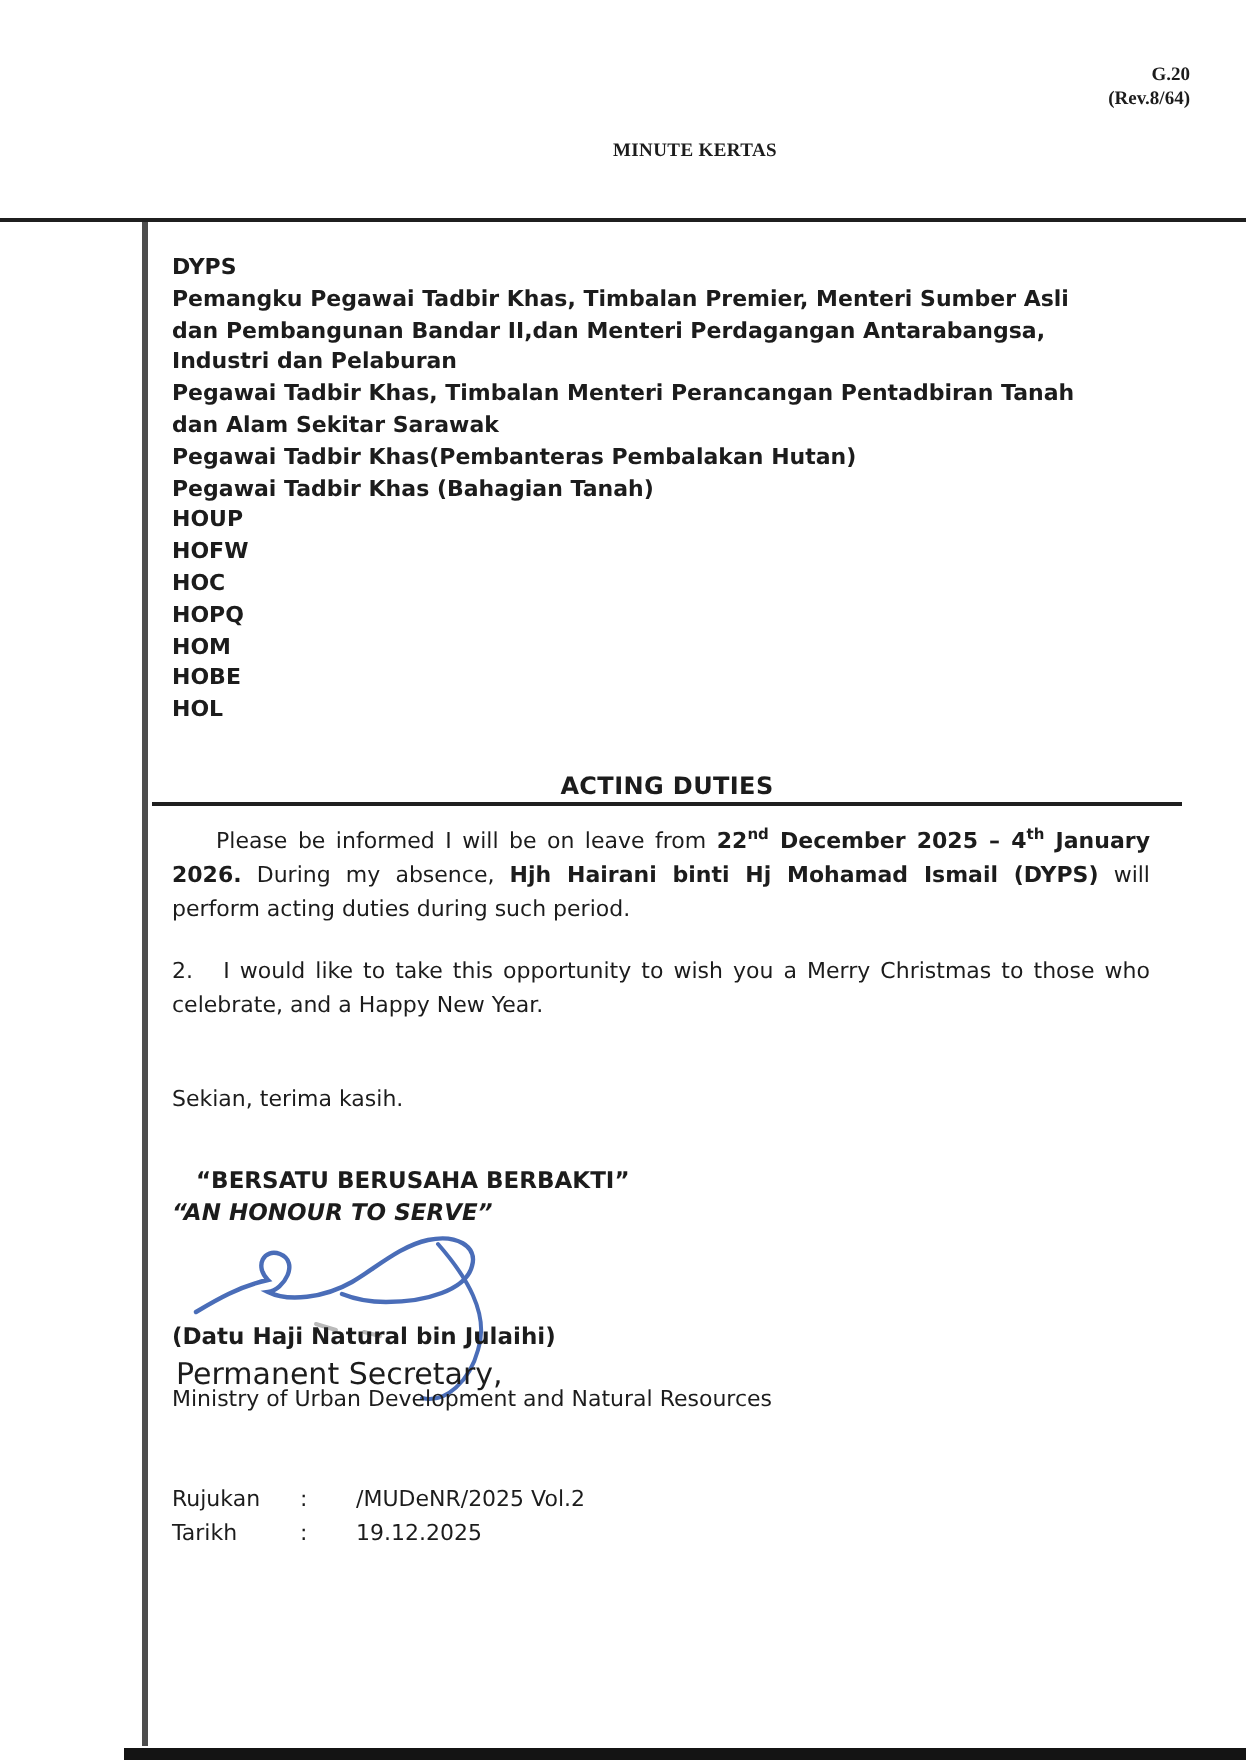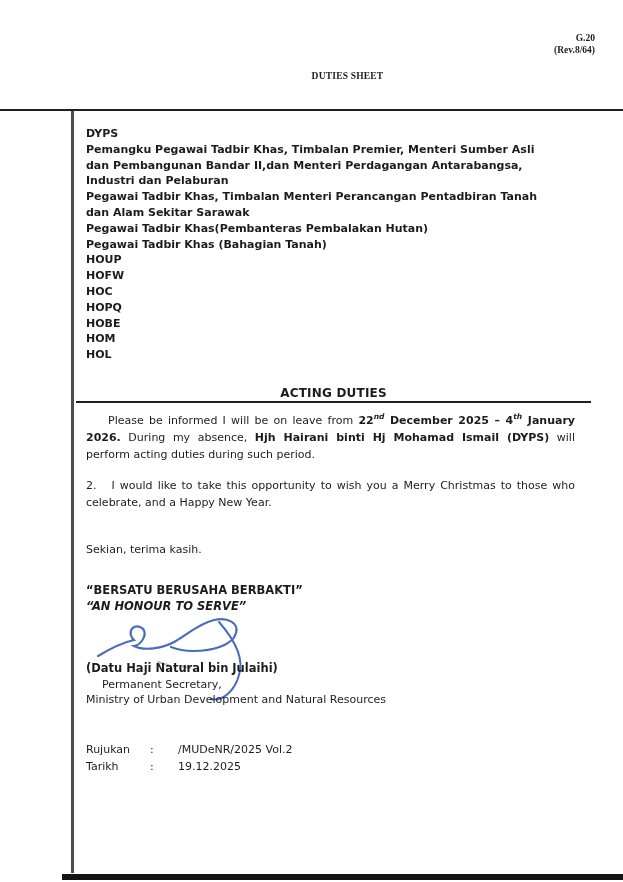--- a/index.html
+++ b/index.html
@@ -34,33 +34,33 @@
   .r-line { white-space:nowrap; }
   
   .acting-heading {
     position:absolute; top:386px; left:76px; width:515px; text-align:center;
     font-weight:bold; font-size:12px; letter-spacing:0.2px;
   }
   .heading-rule { position:absolute; top:401px; left:76px; width:515px; height:2px; background:#1f1f1f; }
   .para { margin:0; font-size:11px; line-height:17px; text-align:justify; }
   .p1 { position:absolute; top:412px; left:86px; width:489px; text-indent:22px; }
   .p1 b { font-weight:bold; }
-  .p1 sup { font-size:7.5px; vertical-align:super; line-height:0;font-style:italic; }
+  .p1 sup { font-size:7.5px; vertical-align:super; line-height:0; }
   .p2 { position:absolute; top:477px; left:86px; width:489px; white-space:pre-wrap; }
   .closing { position:absolute; top:543px; left:86px; font-size:11px; }
   
-  .motto-my { position:absolute; top:583px; left:86px; font-weight:bold; font-size:11.5px; }
+  .motto-my { position:absolute; top:583px; left:98px; font-weight:bold; font-size:11.5px; }
   .motto-en { position:absolute; top:599px; left:86px; font-weight:bold; font-style:italic; font-size:11.5px; }
   
   .signature-svg {
     position:absolute; top:612px; left:92px; width:180px; height:100px;
     color: var(--signature-blue, #4a6db8); pointer-events:none;
   }
   .name     { position:absolute; top:661px; left:86px; font-weight:bold; font-size:11.5px; }
-  .position { position:absolute; top:678px; left:102px; font-size:11px; }
+  .position { position:absolute; top:678px; left:88px; font-size:15px; }
   .org      { position:absolute; top:693px; left:86px; font-size:11px; }
   
   .refs { position:absolute; top:741px; left:86px; font-size:11px; line-height:17px; }
   .ref-row { display:flex; }
   .ref-label { width:64px; }
   .ref-colon { width:28px; }
   
   .tagline {
     position:absolute; top:849px; left:72px; width:551px; text-align:center;
     font-family:"DejaVu Serif", cursive; font-style:italic;
@@ -72,41 +72,41 @@
 <body>
 
 <div class="page">
 
   <div class="form-code">
     <div>G.20</div>
     <div>(Rev.8/64)</div>
   </div>
 
   <div class="title-block">
-    <div class="title-en">DUTIES SHEET</div>
+    <div class="title-en">MINUTE KERTAS</div>
   </div>
 
   <div class="top-rule"></div>
   <div class="left-rule"></div>
 
   <div class="recipients">
     <div class="r-line">DYPS</div>
     <div class="r-line">Pemangku Pegawai Tadbir Khas, Timbalan Premier, Menteri Sumber Asli</div>
     <div class="r-line">dan Pembangunan Bandar II,dan Menteri Perdagangan Antarabangsa,</div>
     <div class="r-line">Industri dan Pelaburan</div>
     <div class="r-line">Pegawai Tadbir Khas, Timbalan Menteri Perancangan Pentadbiran Tanah</div>
     <div class="r-line">dan Alam Sekitar Sarawak</div>
     <div class="r-line">Pegawai Tadbir Khas(Pembanteras Pembalakan Hutan)</div>
     <div class="r-line">Pegawai Tadbir Khas (Bahagian Tanah)</div>
     <div class="r-line">HOUP</div>
     <div class="r-line">HOFW</div>
     <div class="r-line">HOC</div>
     <div class="r-line">HOPQ</div>
+    <div class="r-line">HOM</div>
     <div class="r-line">HOBE</div>
-    <div class="r-line">HOM</div>
     <div class="r-line">HOL</div>
   </div>
 
   <div class="acting-heading">ACTING DUTIES</div>
   <div class="heading-rule"></div>
 
   <p class="para p1"><span>Please be informed I will be on leave from </span><b><span>22</span><sup>nd</sup><span> December 2025 – 4</span><sup>th</sup><span> January 2026.</span></b><span> During my absence, </span><b>Hjh Hairani binti Hj Mohamad Ismail (DYPS)</b><span> will perform acting duties during such period.</span></p>
 
   <p class="para p2">2.   I would like to take this opportunity to wish you a Merry Christmas to those who celebrate, and a Happy New Year.</p>
 

